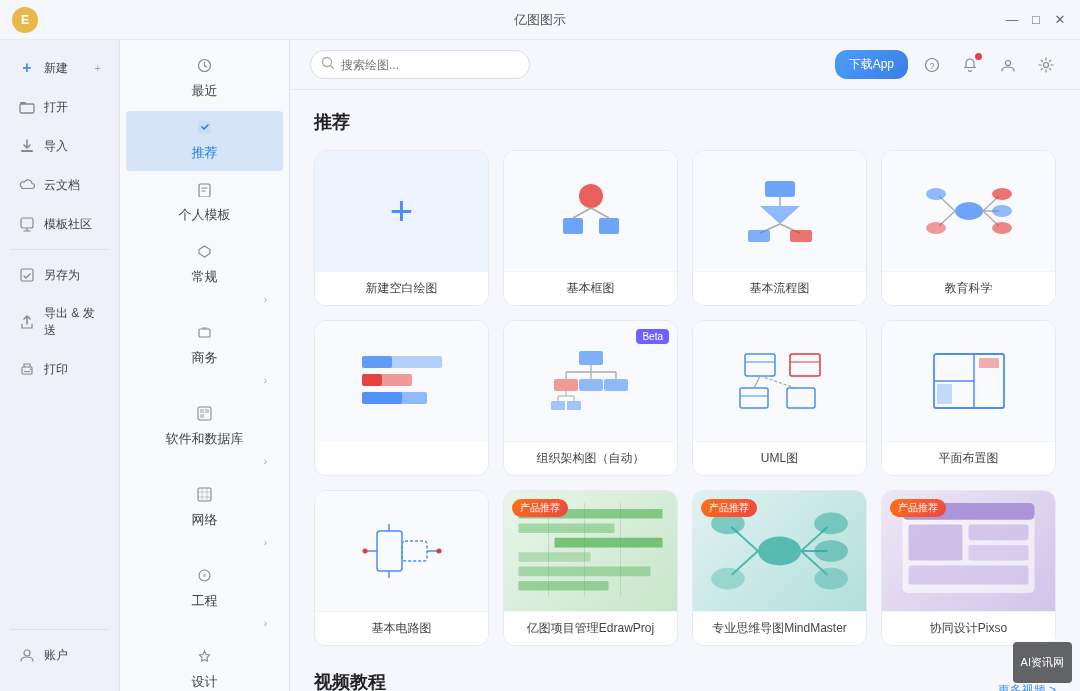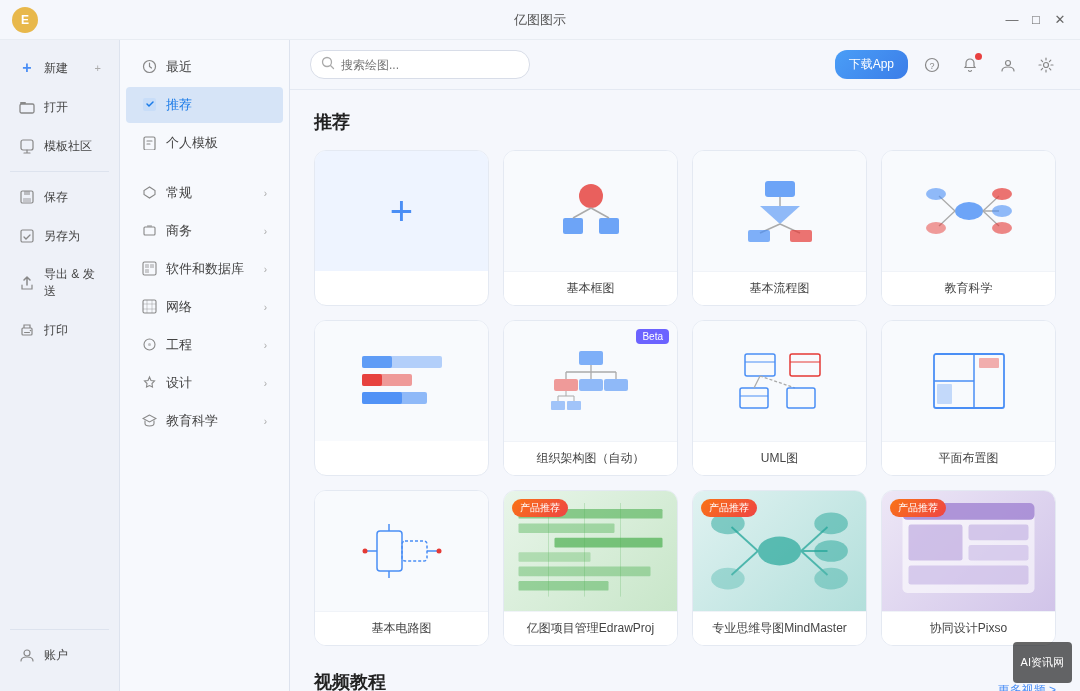--- a/index.html
+++ b/index.html
@@ -101,20 +101,21 @@
     .mid-item {
       display: flex;
       align-items: center;
       gap: 8px;
       padding: 9px 16px;
       cursor: pointer;
       font-size: 13px;
       color: #444;
       border-radius: 4px;
       margin: 1px 6px;
+      flex-direction: column;
     }
     .mid-item.active { background: #d6e4f7; color: #1a7be8; font-weight: 500; }
     .mid-item .mid-icon { width: 16px; height: 16px; flex-shrink: 0; font-size: 14px; }
     .mid-item .mid-arrow { margin-left: auto; font-size: 10px; color: #aaa; }
     .mid-section-gap { height: 12px; }
 
     
     .content-area {
       flex: 1;
       background: #f5f7fc;
@@ -315,44 +316,51 @@
       <div class="sidebar-nav-item">
         <span class="nav-icon">
           <svg width="16" height="16" viewBox="0 0 16 16" fill="none">
               <rect x="1" y="3" width="6" height="2" rx="1" fill="#888"></rect>
               <rect x="1" y="5" width="14" height="9" rx="1.5" fill="none" stroke="#888" stroke-width="1.3"></rect>
             </svg>
         </span>
         <span class="nav-label">打开</span>
       </div>
 
-
+      <div class="sidebar-nav-item">
+        <span class="nav-icon">
+          <svg width="16" height="16" viewBox="0 0 16 16" fill="none">
+              <path d="M8 2v8M5 7l3 3 3-3" stroke="#888" stroke-width="1.5" stroke-linecap="round"></path>
+              <rect x="2" y="12" width="12" height="2" rx="1" fill="#888"></rect>
+            </svg>
+        </span>
+        <span class="nav-label">导入</span>
+      </div>
+
+      <div class="sidebar-nav-item">
+        <span class="nav-icon">
+          <svg width="16" height="16" viewBox="0 0 16 16" fill="none">
+              <path d="M3 10.5A3 3 0 015.5 5a4 4 0 017.5 1.5A2.5 2.5 0 0113 11.5H3z" stroke="#888" stroke-width="1.2" fill="none"></path>
+            </svg>
+        </span>
+        <span class="nav-label">云文档</span>
+      </div>
 
       <div class="sidebar-nav-item">
         <span class="nav-icon">
           <svg width="16" height="16" viewBox="0 0 16 16" fill="none">
               <rect x="2" y="2" width="12" height="10" rx="2" stroke="#888" stroke-width="1.2" fill="none"></rect>
               <path d="M5 15h6M8 12v3" stroke="#888" stroke-width="1.2" stroke-linecap="round"></path>
             </svg>
         </span>
         <span class="nav-label">模板社区</span>
       </div>
 
       <div class="sidebar-divider"></div>
 
-      <div class="sidebar-nav-item">
-        <span class="nav-icon">
-          <svg width="16" height="16" viewBox="0 0 16 16" fill="none">
-              <rect x="2" y="2" width="12" height="12" rx="1.5" stroke="#888" stroke-width="1.2" fill="none"></rect>
-              <rect x="5" y="2" width="6" height="4" rx="0.5" fill="#888" opacity="0.5"></rect>
-              <rect x="4" y="9" width="8" height="4" rx="0.5" fill="#888" opacity="0.4"></rect>
-            </svg>
-        </span>
-        <span class="nav-label">保存</span>
-      </div>
 
       <div class="sidebar-nav-item">
         <span class="nav-icon">
           <svg width="16" height="16" viewBox="0 0 16 16" fill="none">
               <rect x="2" y="2" width="12" height="12" rx="1.5" stroke="#888" stroke-width="1.2" fill="none"></rect>
               <path d="M5 9l2 2 4-4" stroke="#888" stroke-width="1.3" stroke-linecap="round"></path>
             </svg>
         </span>
         <span class="nav-label">另存为</span>
       </div>
@@ -551,20 +559,21 @@
     <div class="content-scroll">
 
       <div class="section-title">推荐</div>
 
       <div class="template-grid">
 
         <div class="template-card">
           <div class="template-preview new-blank">
             <span class="plus-icon-big">+</span>
           </div>
+          <div class="template-label">新建空白绘图</div>
         </div>
 
         <div class="template-card">
           <div class="template-preview">
             <svg width="80" height="70" viewBox="0 0 80 70" fill="none">
               <circle cx="40" cy="20" r="12" fill="#e53935" opacity="0.8"></circle>
               <rect x="12" y="42" width="20" height="16" rx="2" fill="#4a8ef5" opacity="0.8"></rect>
               <rect x="48" y="42" width="20" height="16" rx="2" fill="#4a8ef5" opacity="0.8"></rect>
               <line x1="40" y1="32" x2="22" y2="42" stroke="#aaa" stroke-width="1.5"></line>
               <line x1="40" y1="32" x2="58" y2="42" stroke="#aaa" stroke-width="1.5"></line>

